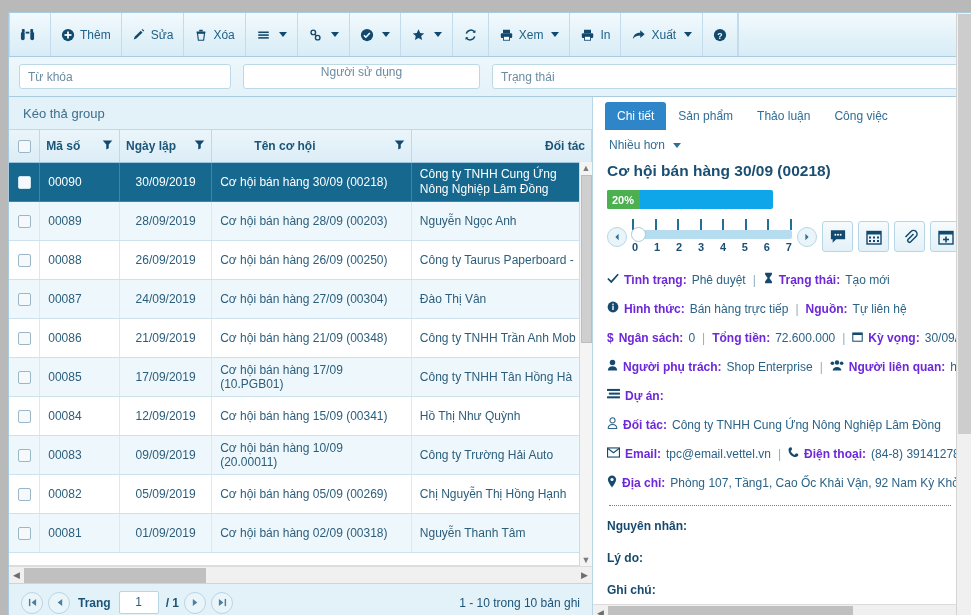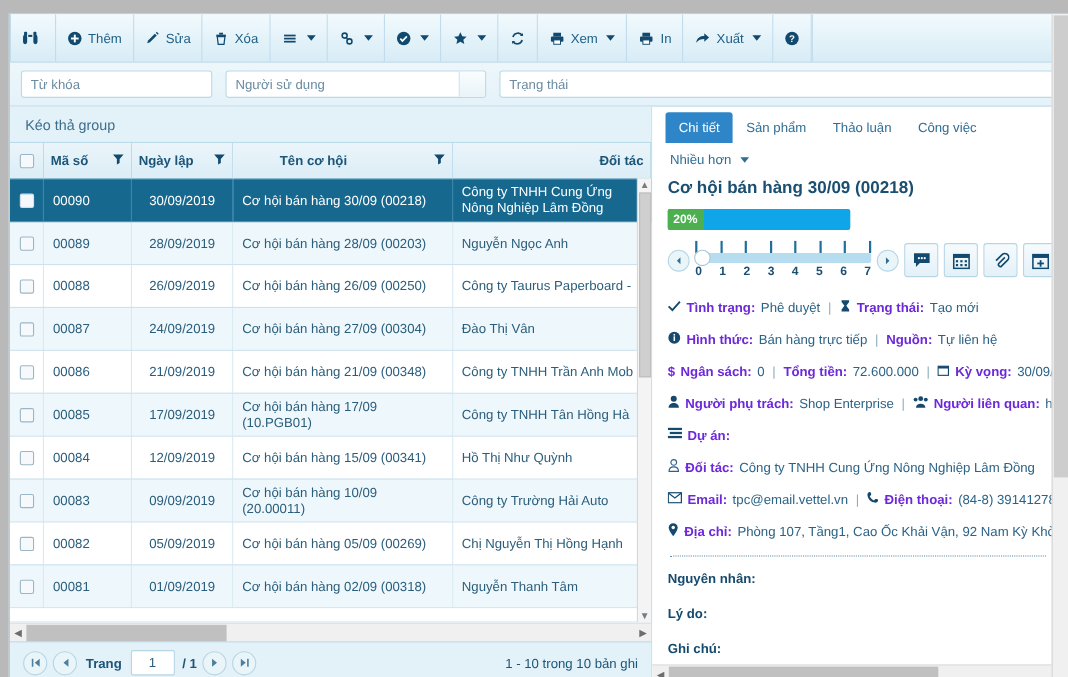--- a/index.html
+++ b/index.html
@@ -54,26 +54,26 @@
     background: linear-gradient(to bottom,#edf7fb 0%,#e4f2f9 100%);
     border-bottom: 1px solid #a9cbe0;
     display: flex; align-items: center;
     padding: 0 10px; gap: 12px;
   }
   .f-input {
     height: 25px; border: 1px solid #bcd9e8; border-radius: 3px;
     background: #fff; display: flex; align-items: center;
     padding: 0 8px; color: #6a8ba1; font-size: 12px;
   }
-  #keyword-input { width: 174px; }
+  #keyword-input { width: 212px; }
   #status-input { flex: 1; min-width: 60px; }
   .f-select {
     height: 25px; width: 237px;
     border: 1px solid #bcd9e8; border-radius: 3px; background: #fff;
-    display: flex; align-items: center; overflow: hidden;
+    display: flex; align-items: center; overflow: hidden; flex-direction: column;
   }
   .f-select .sel-text { flex:1; padding: 0 8px; color: #6a8ba1; font-size: 12px; }
   .f-select .sel-arrow {
     width: 24px; align-self: stretch;
     border-left: 1px solid #cfe3ee;
     background: linear-gradient(to bottom,#fbfdfe,#e8f3f9);
     display:flex; align-items:center; justify-content:center;
   }
   .f-select .sel-arrow i {
     width:0;height:0;border-left:4px solid transparent;border-right:4px solid transparent;

